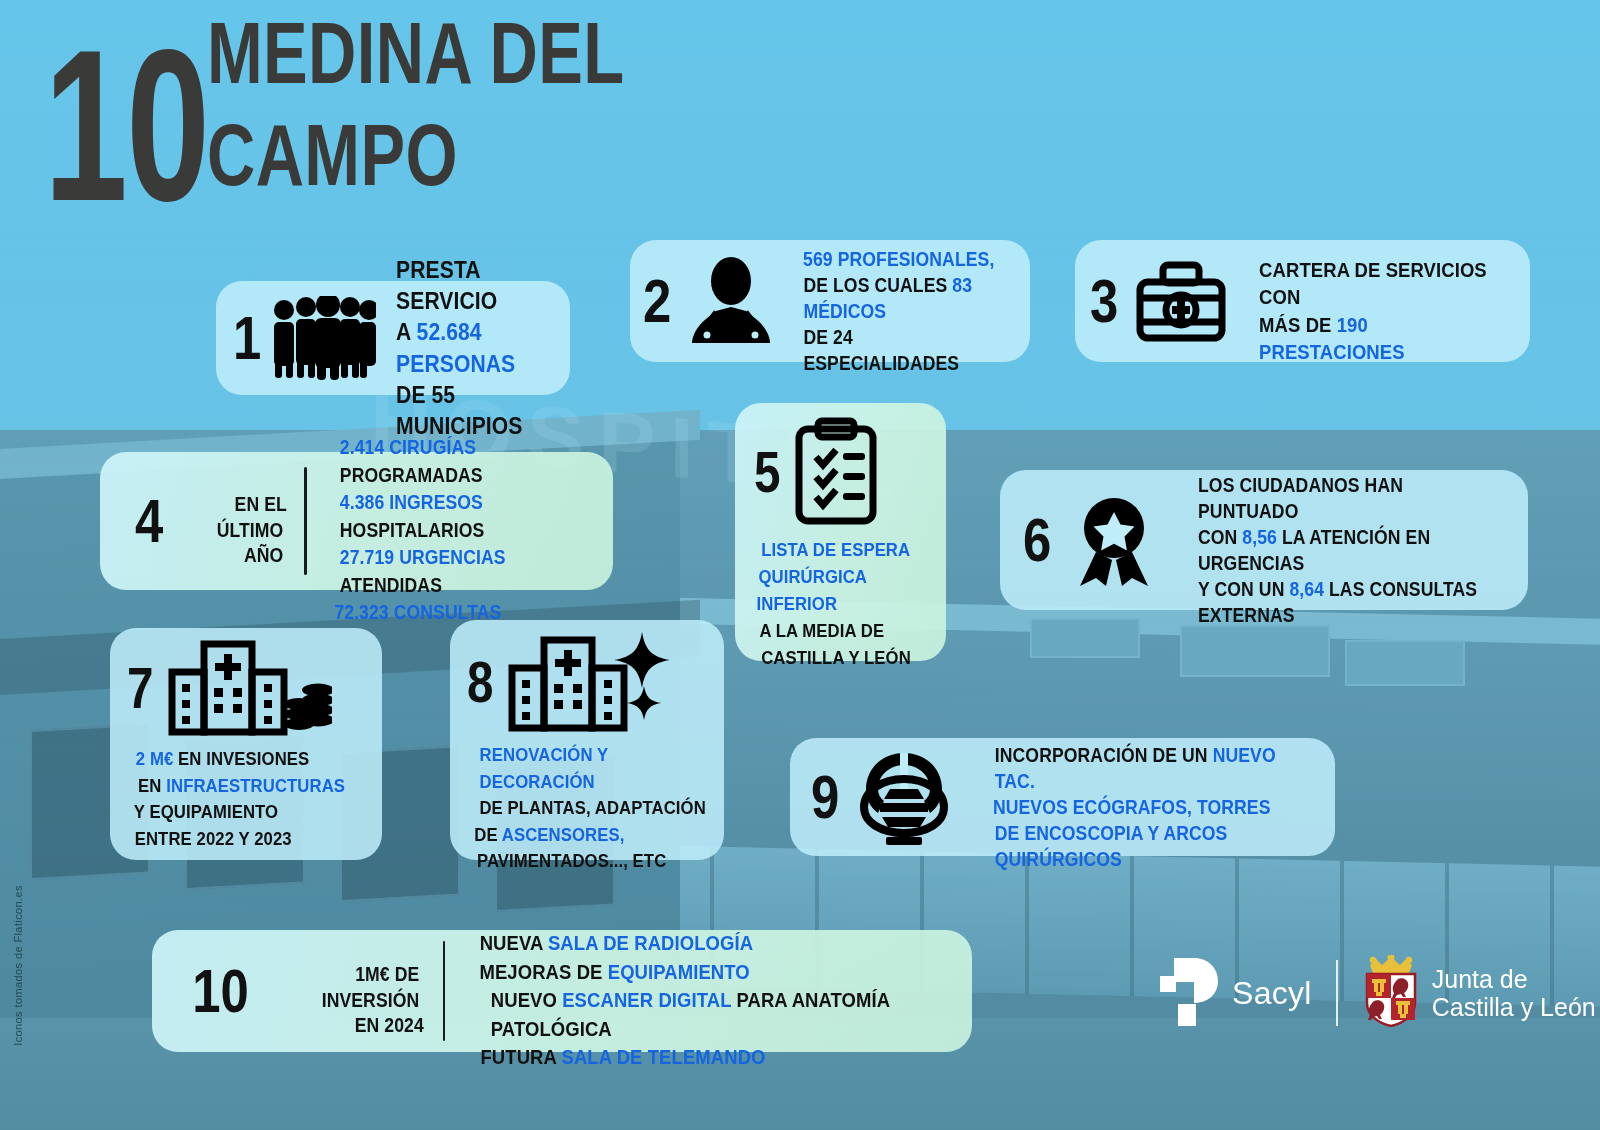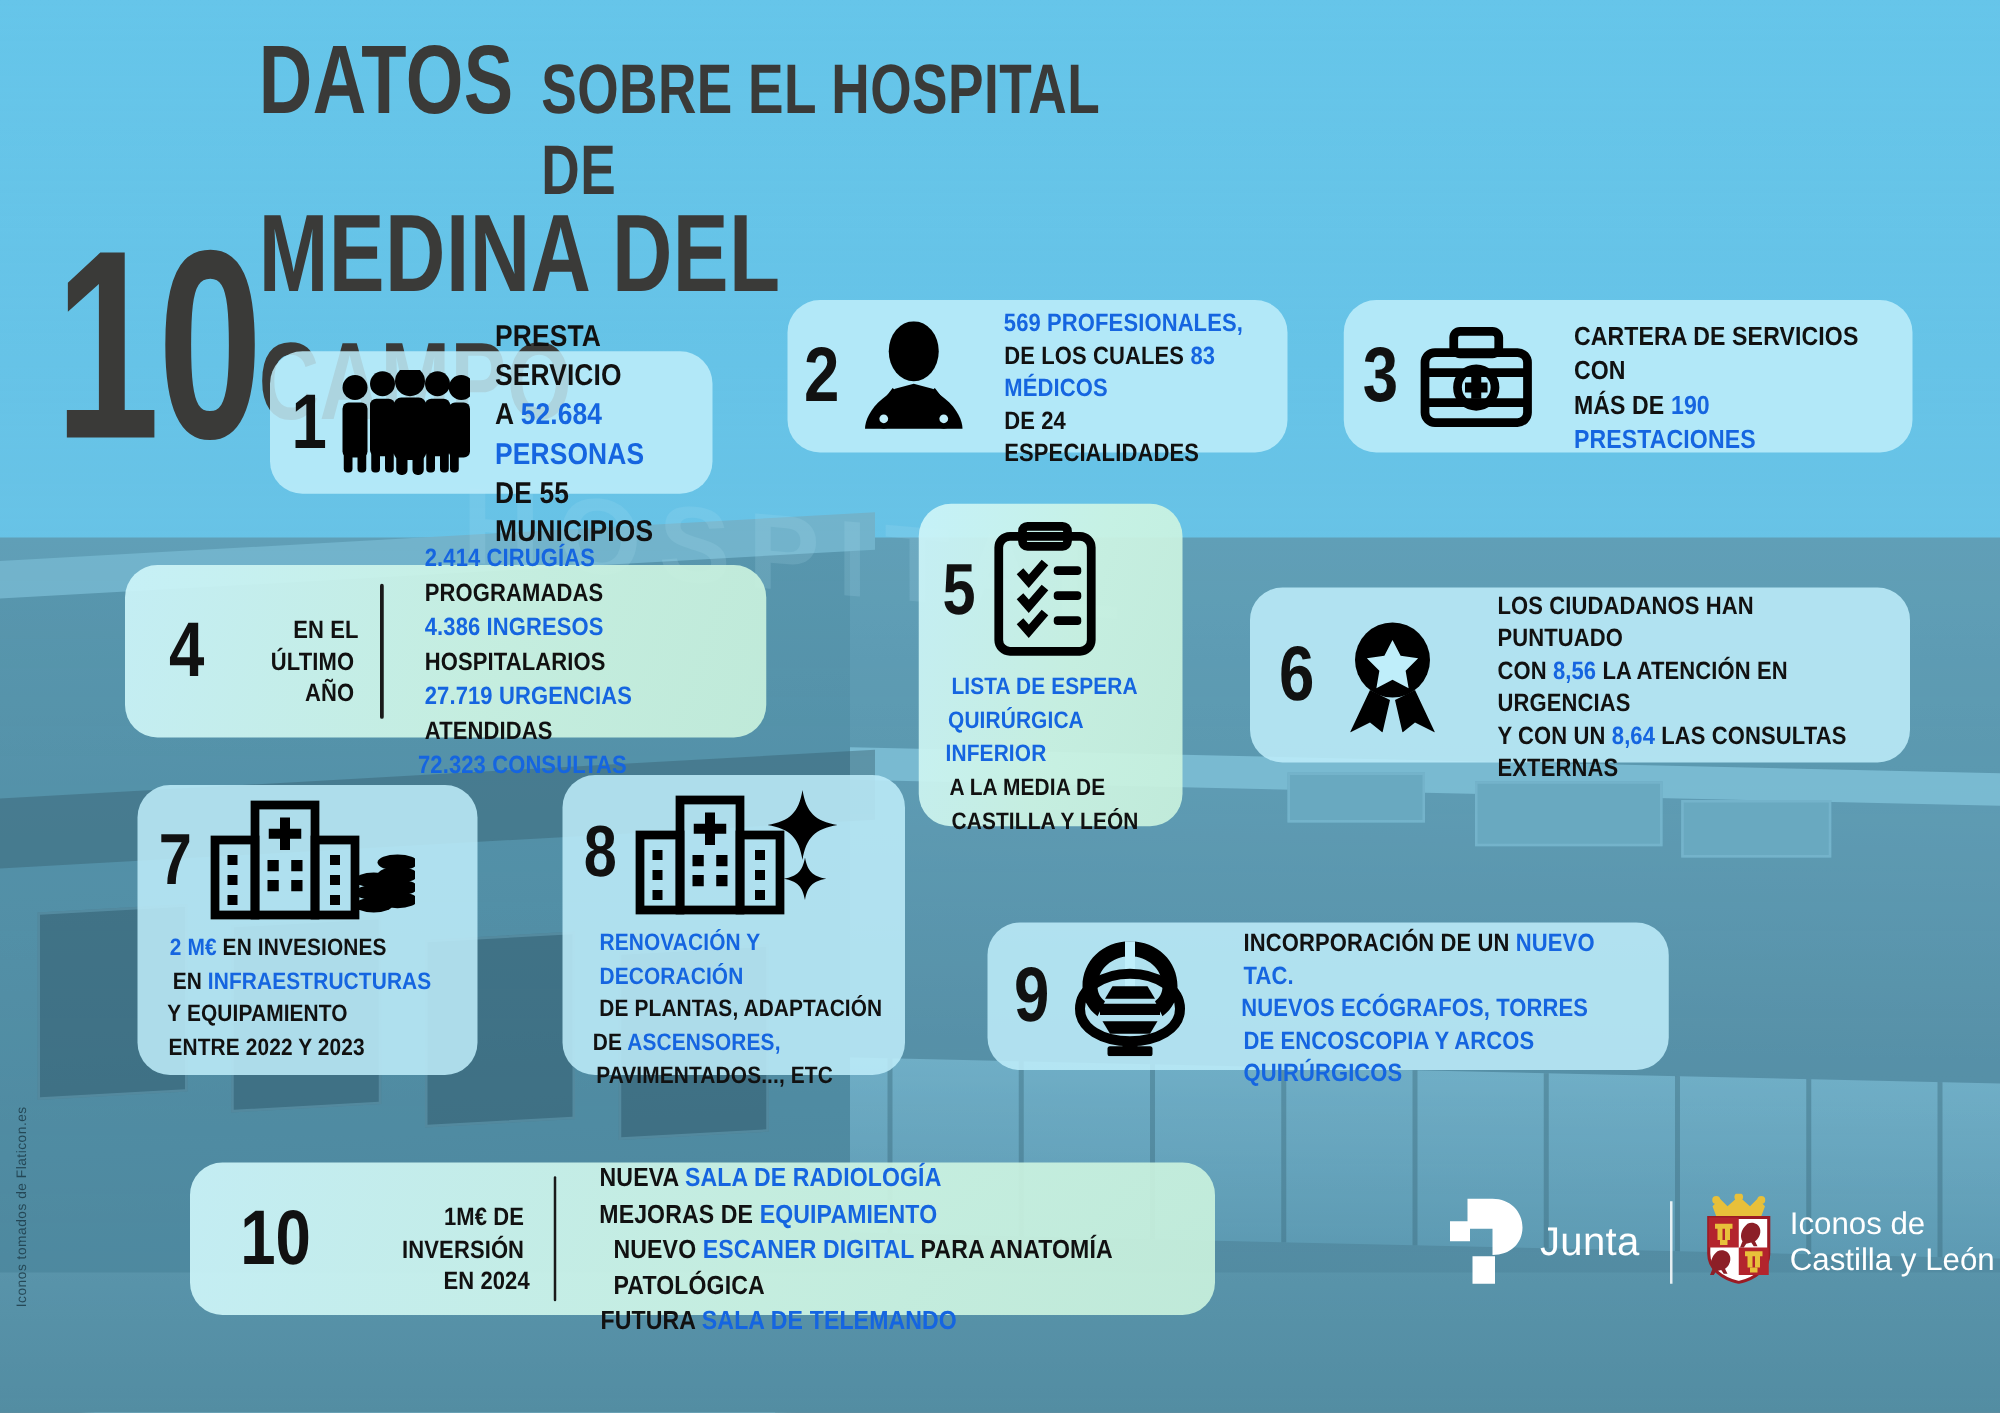--- a/index.html
+++ b/index.html
@@ -226,24 +226,20 @@
   <div class="cyan-wash"></div>
   <div class="cyan-wash2"></div>
 </div>
 
 <div class="credit">Iconos tomados de Flaticon.es</div>
 
 <div class="header">
   <div class="hdr-row">
     <div class="big10">10</div>
     <div class="hdr-text">
-      <div class="l1">
-        <span class="w-datos">DATOS</span>
-        <span class="w-sobre">SOBRE EL HOSPITAL DE</span>
-      </div>
       <div class="l2">MEDINA DEL CAMPO</div>
     </div>
   </div>
 </div>
 
 <div class="card" id="c1">
   <div class="num n1">1</div>
   <div class="ico icobox" style="margin:0 10px 0 4px;">
     <svg width="108" height="84" viewBox="0 0 108 84">
       <g fill="#000">
@@ -504,21 +500,21 @@
 
 <div class="logos">
   <div class="sacyl">
     <svg width="62" height="74" viewBox="0 0 62 74">
       <g fill="#ffffff">
         <path d="M34 2 C48 2 58 12 58 25 C58 38 48 47 34 47 L34 26 L14 26 L14 2 Z"></path>
         <rect x="0" y="20" width="16" height="16"></rect>
         <rect x="18" y="48" width="18" height="22"></rect>
       </g>
     </svg>
-    <span class="sacyl-word">Junta</span>
+    <span class="sacyl-word">Sacyl</span>
   </div>
   <div class="logo-div"></div>
   <div class="junta">
     <div class="shield-wrap">
       <svg width="58" height="72" viewBox="0 0 58 72">
         <g fill="#e8c03a">
           <path d="M8 10 l6 -6 6 6 9 -8 9 8 6 -6 6 6 -3 8 -36 0 Z"></path>
           <circle cx="11" cy="5" r="3.2"></circle>
             <circle cx="29" cy="2.5" r="3.5"></circle>
             <circle cx="47" cy="5" r="3.2"></circle>
@@ -540,17 +536,17 @@
         </g>
         <g fill="#8c1f27">
           <path d="M36 24 c4 -2 9 0 10 4 c1 4 -1 8 -4 10 l2 4 -3 0 -2 -3 -4 1 -2 3 -3 0 2 -5 c-2 -3 -2 -9 4 -14 Z"></path>
         </g>
         <g fill="#8c1f27">
           <path d="M12 46 c4 -2 9 0 10 4 c1 4 -1 8 -4 10 l2 4 -3 0 -2 -3 -4 1 -2 3 -3 0 2 -5 c-2 -3 -2 -9 4 -14 Z"></path>
         </g>
       </svg>
     </div>
     <div class="junta-word">
-      <div>Iconos de</div>
+      <div>Junta de</div>
       <div>Castilla y León</div>
     </div>
   </div>
 </div>
 
 </body></html>

